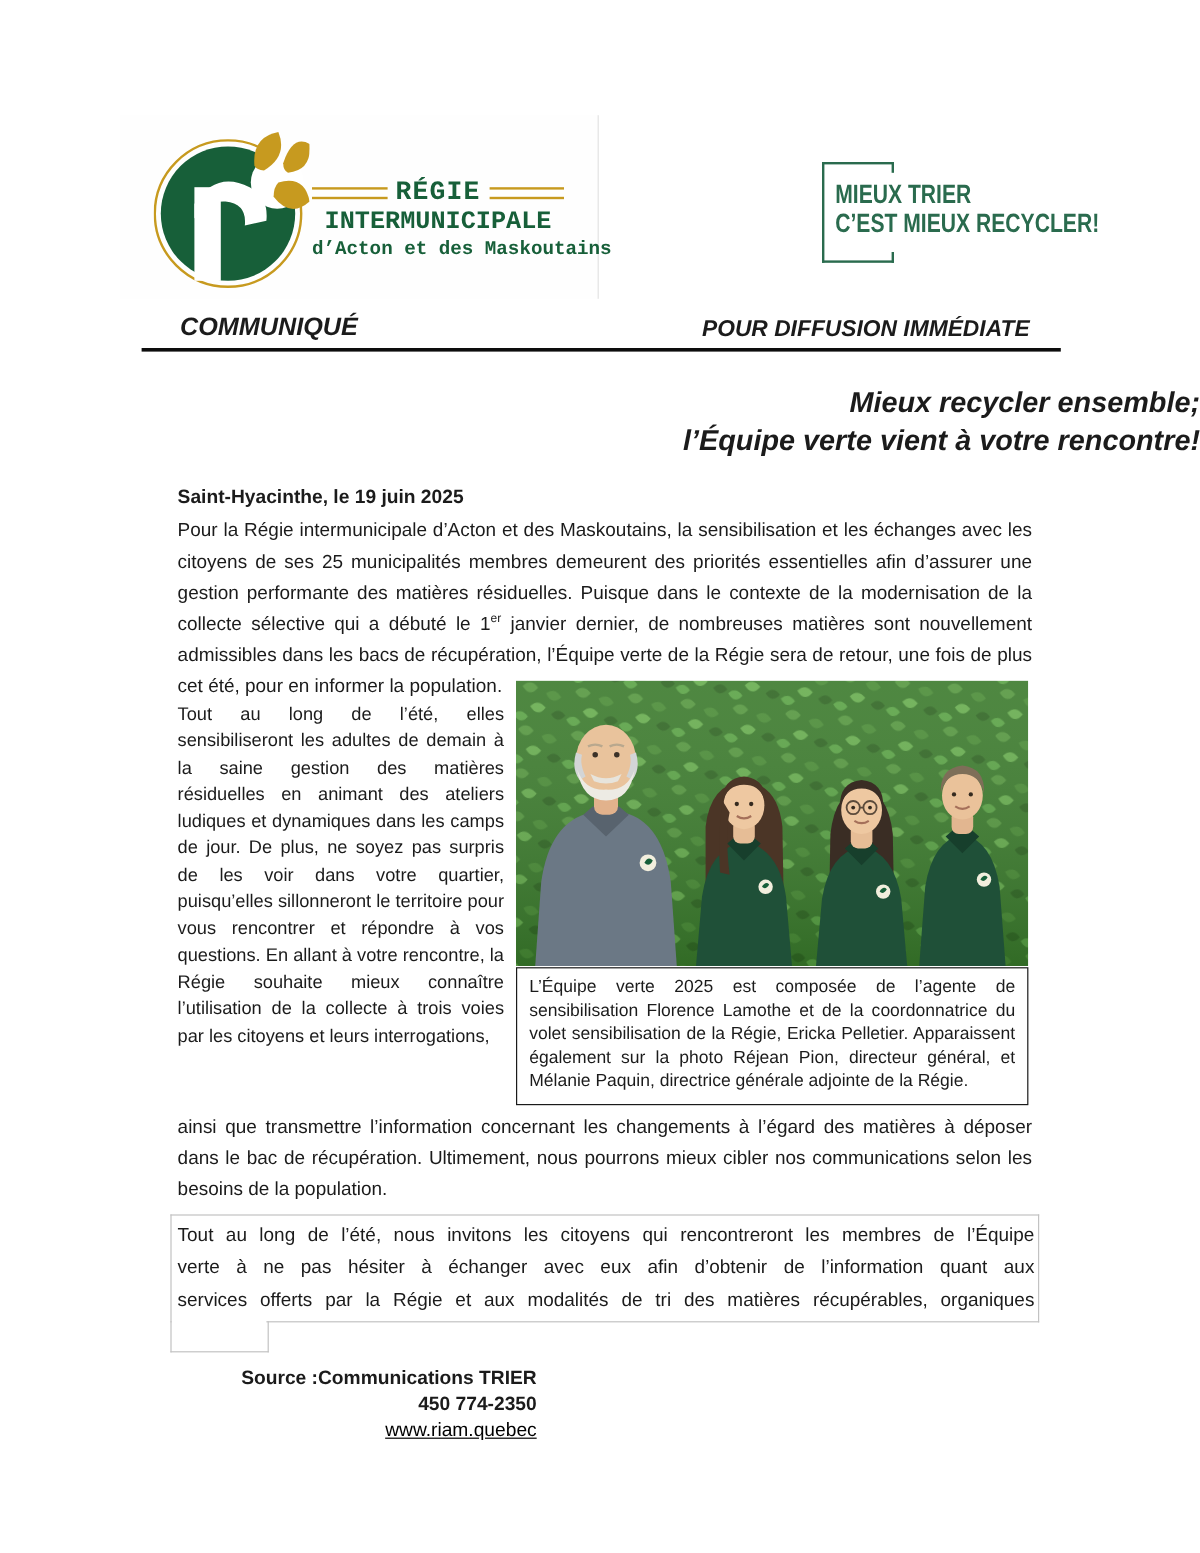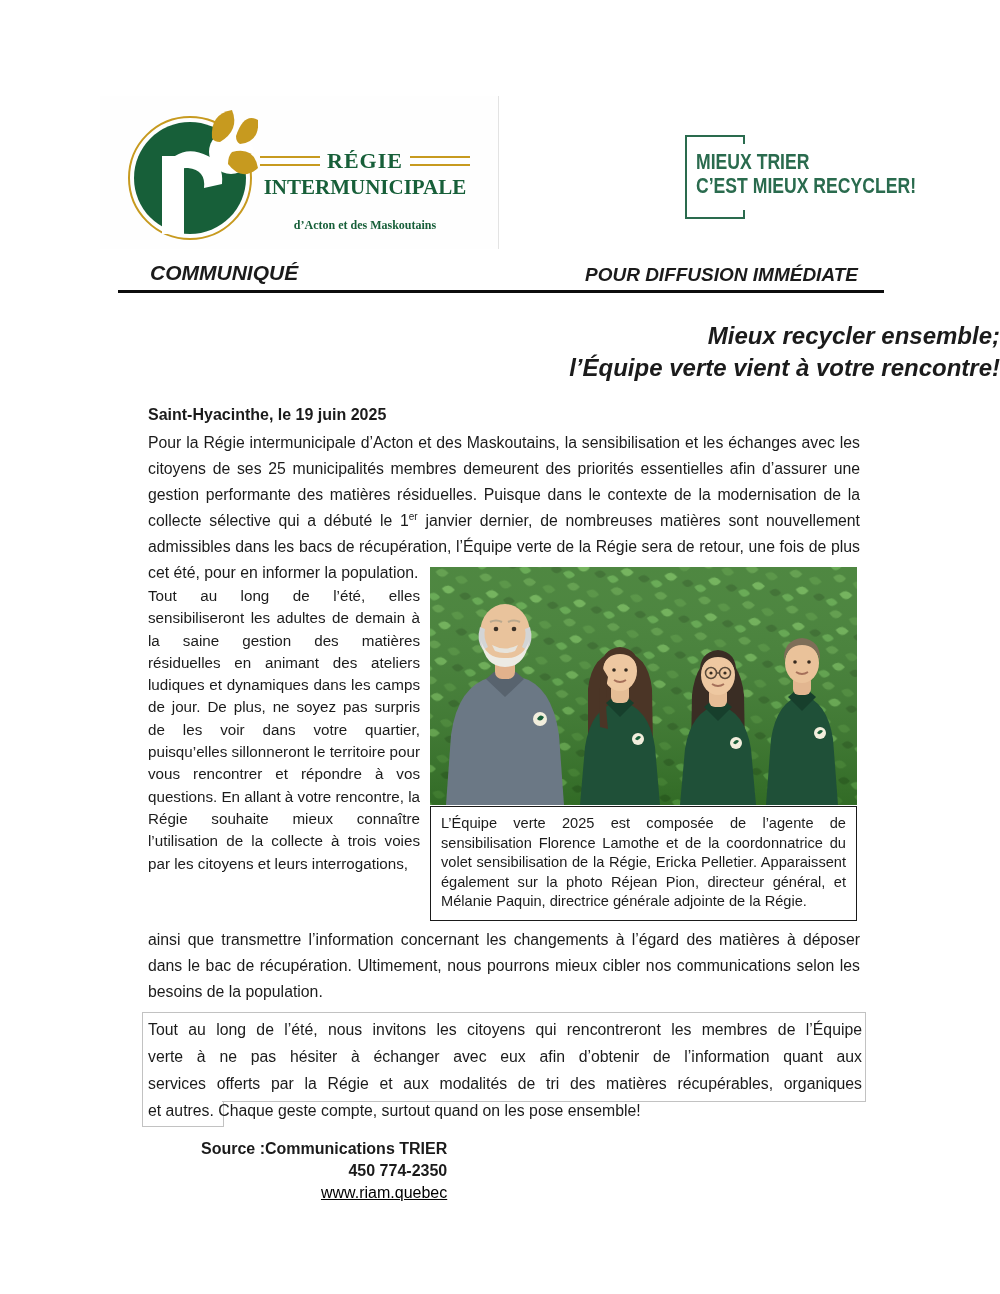--- a/index.html
+++ b/index.html
@@ -4,26 +4,26 @@
 <style>
   html,body{margin:0;padding:0;background:#fff;}
   .page{position:relative;width:1000px;height:1294px;background:#ffffff;overflow:hidden;
         font-family:"Liberation Sans",sans-serif;color:#1b1b1b;}
 
   
   .logo-block{position:absolute;left:100px;top:96px;width:398px;height:153px;
               background:#fefefe;border-right:1px solid #e3e3e3;}
   .logo-emblem{position:absolute;left:28px;top:8px;}
   .wordmark{position:absolute;left:160px;top:52px;width:210px;text-align:center;
-            color:#175f39;font-family:Liberation Serif, serif;font-weight:bold;}
+            color:#175f39;font-family:Liberation Mono, monospace;font-weight:bold;}
   .wm-row1{display:flex;align-items:center;justify-content:center;gap:7px;}
   .wm-rules{flex:1 1 auto;height:6px;border-top:2px solid #c79a1f;border-bottom:2px solid #c79a1f;}
   .wm-regie{font-size:22px;letter-spacing:1px;white-space:nowrap;}
   .wm-inter{font-size:21px;letter-spacing:0px;white-space:nowrap;margin-top:1px;}
-  .wm-acton{font-size:12px;white-space:nowrap;margin-top:18px;}
+  .wm-acton{font-size:16px;white-space:nowrap;margin-top:2px;}
 
   
   .slogan{position:absolute;left:685px;top:135px;width:200px;height:84px;}
   .slogan .bar-left{position:absolute;left:0;top:0;bottom:0;width:2px;background:#2a6b4e;}
   .slogan .bar-top{position:absolute;left:0;top:0;width:58px;height:7px;
                    border-top:2px solid #2a6b4e;border-right:2px solid #2a6b4e;}
   .slogan .bar-bottom{position:absolute;left:0;bottom:0;width:58px;height:7px;
                    border-bottom:2px solid #2a6b4e;border-right:2px solid #2a6b4e;}
   .slogan-text{position:absolute;left:11px;top:15px;color:#2a6b4e;font-weight:bold;
                font-size:22px;line-height:24px;white-space:nowrap;
@@ -218,21 +218,20 @@
 
   <div class="p2cont">ainsi que transmettre l’information concernant les changements à l’égard des matières à déposer dans le bac de récupération. Ultimement, nous pourrons mieux cibler nos communications selon les besoins de la population.</div>
 
   <div class="boxed">
     <div class="hl-frame-top"></div>
     <div class="hl-frame-seg"></div>
     <div class="hl-frame-small"></div>
     <div class="hl-line">Tout au long de l’été, nous invitons les citoyens qui rencontreront les membres de l’Équipe</div>
     <div class="hl-line">verte à ne pas hésiter à échanger avec eux afin d’obtenir de l’information quant aux</div>
     <div class="hl-line">services offerts par la Régie et aux modalités de tri des matières récupérables, organiques</div>
-    <div class="hl-line last">et autres. Chaque geste compte, surtout quand on les pose ensemble!</div>
   </div>
 
   <div class="source">
     <div class="source-row">
       <div class="source-label">Source :</div>
       <div class="source-values">
         <div>Communications TRIER</div>
         <div>450 774-2350</div>
         <div><a class="source-link">www.riam.quebec</a></div>
       </div>

